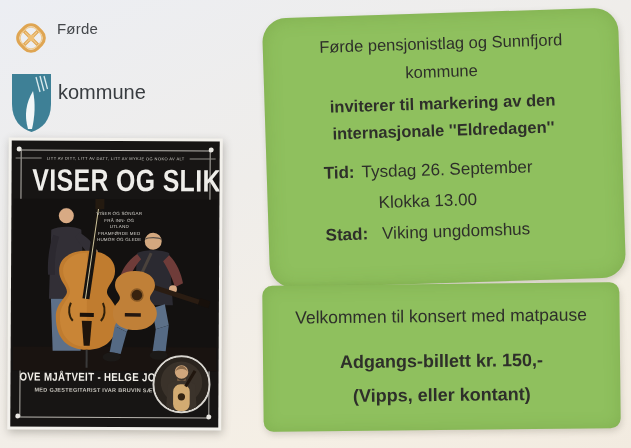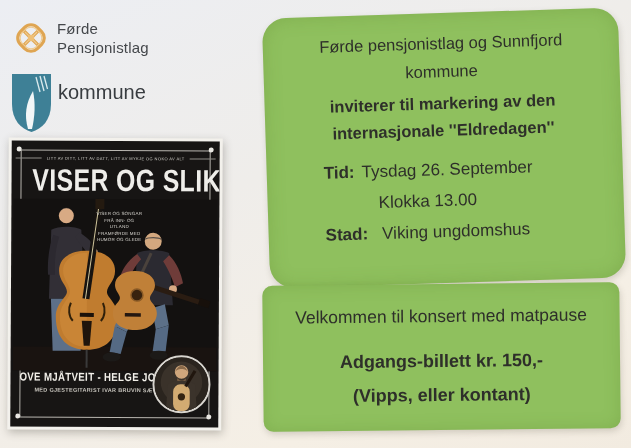--- a/index.html
+++ b/index.html
@@ -94,21 +94,20 @@
       </g>
       <g fill="none" stroke="#f0cb90" stroke-width="1.1">
         <rect x="10" y="13" width="20" height="20" rx="8" transform="rotate(45 20 23)"></rect>
         <path d="M14,17 L26,29 M26,17 L14,29"></path>
       </g>
       <circle cx="20" cy="23" r="3.2" fill="#eebf76"></circle>
     </svg>
   </div>
   <div class="logo-block forde-text">
     <div>Førde</div>
-    <div>Pensjonistlag</div>
   </div>
 
   <div class="logo-block shield-wrap">
     <svg width="45" height="64" viewBox="0 0 45 64">
       <path d="M3,3 H42 V33 C42,49 33,58 22.5,61 C12,58 3,49 3,33 Z" fill="#3e8096"></path>
       <path d="M24,20 C17,32 15,44 19,58 L23,58 C26,45 26.5,32 24,20 Z" fill="#f2f6f7"></path>
       <g stroke="#dcebee" stroke-width="1.3">
         <path d="M27,6 L31,21"></path>
         <path d="M31,5 L35,20"></path>
         <path d="M35,5 L38.5,18"></path>

